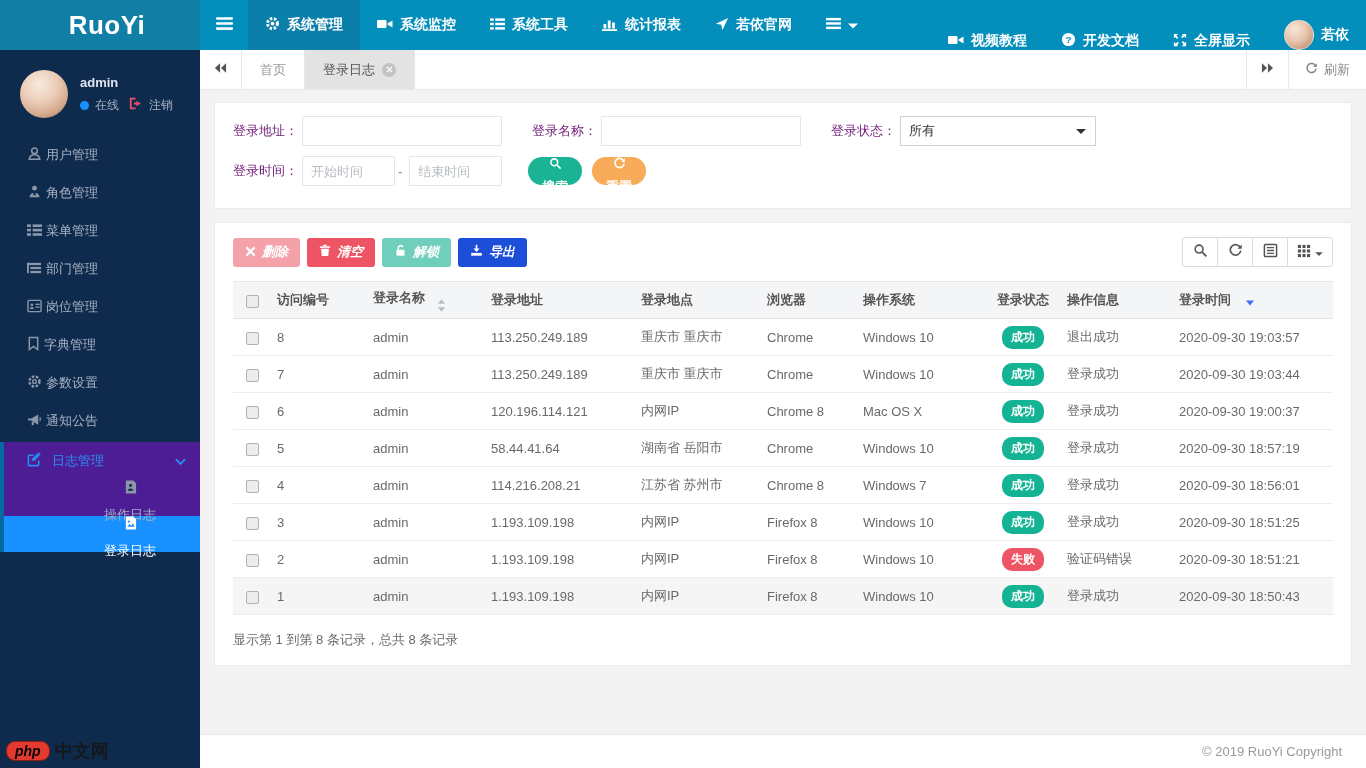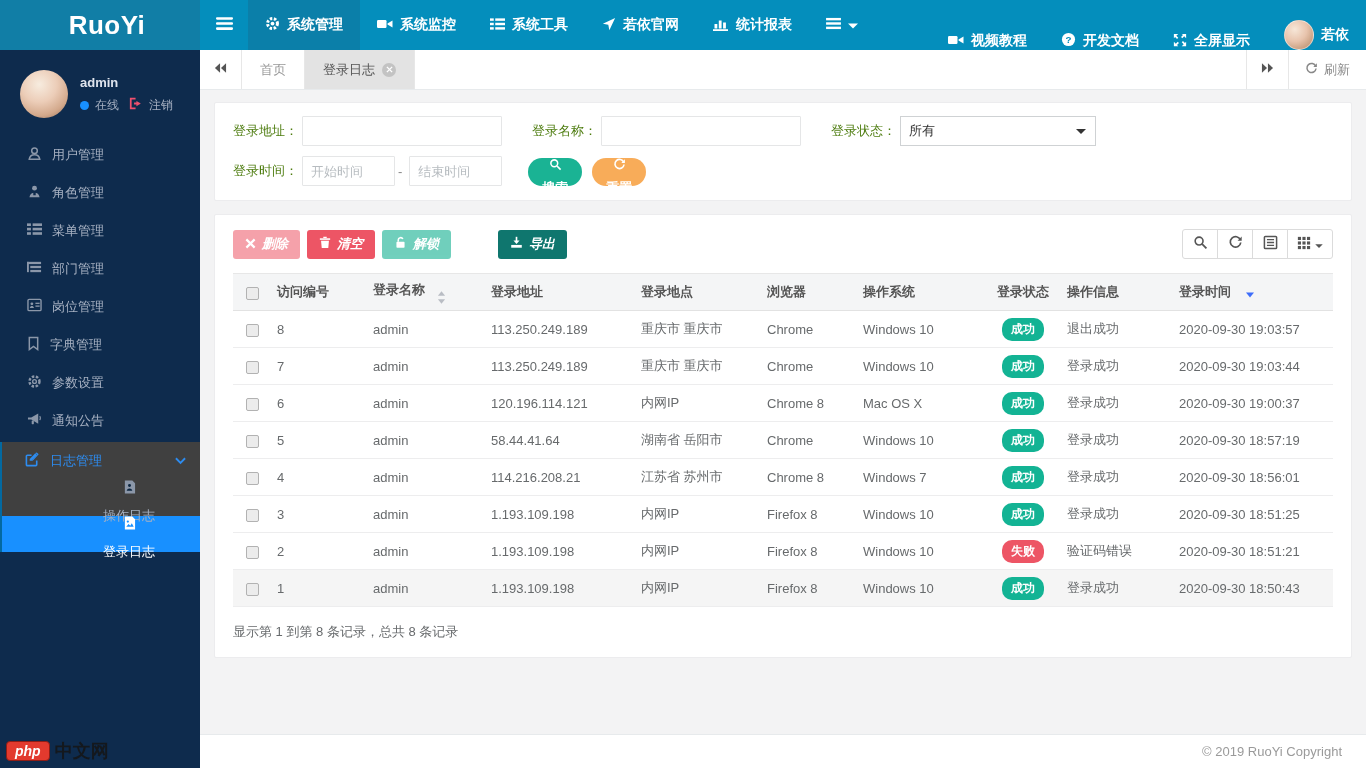--- a/index.html
+++ b/index.html
@@ -18,65 +18,65 @@
   .nav-avatar { width:30px; height:30px; border-radius:50%; background:radial-gradient(circle at 35% 30%,#f6e7d8 0%,#e8c4ad 45%,#caa183 75%,#a8795c 100%); border:1px solid rgba(255,255,255,.5); }
 
   
   .sidebar { position:absolute; top:50px; left:0; width:200px; height:718px; background:#0e2b4d; z-index:20; }
   .user-panel { padding:20px 14px 18px 20px; display:flex; gap:12px; align-items:center; }
   .user-avatar { width:48px; height:48px; border-radius:50%; flex:0 0 48px;
     background:radial-gradient(circle at 40% 30%,#f7ecdf 0%,#eccdb8 40%,#d3a98c 70%,#8d6650 100%); }
   .user-name { color:#dfe4ed; font-weight:700; font-size:13px; margin-bottom:7px; }
   .user-status { display:flex; align-items:center; gap:6px; color:#a7b1c2; font-size:12px; }
   .dot { width:9px; height:9px; border-radius:50%; background:#1890ff; display:inline-block; }
-  .side-item { height:38px; display:flex; align-items:center; gap:10px; padding-left:27px; color:#a7b1c2; font-size:13px; cursor:pointer;font-family:Liberation Serif, serif; }
+  .side-item { height:38px; display:flex; align-items:center; gap:4px; padding-left:27px; color:#a7b1c2; font-size:13px; cursor:pointer; }
   .side-item .ico { color:#8b97a9; }
-  .nav-group { border-left:2px solid #0369a1; background:#404040; margin-top:2px;font-family:Liberation Mono, monospace; }
+  .nav-group { border-left:4px solid #0369a1; background:#4c1d95; margin-top:2px; }
   .group-title { height:38px; display:flex; align-items:center; gap:10px; padding-left:23px; padding-right:14px; color:#2d8cf0; font-size:13px; cursor:pointer; }
   .group-title .chev { margin-left:auto; color:#2d8cf0; }
   .sub-item { height:36px; display:flex; align-items:center; gap:9px; padding-left:56px; color:#a7b1c2; font-size:13px; cursor:pointer;flex-direction:column; }
   .sub-item.active { background:#1890ff; color:#fff; }
   .watermark { position:absolute; bottom:5px; left:6px; display:flex; align-items:center; gap:5px; }
-  .wm-badge { background:#e23a2e; color:#ffffff; font-weight:700; font-style:italic; font-size:14px; padding:1px 8px; border-radius:4px; border:1px solid #8f1d15; }
+  .wm-badge { background:#e23a2e; color:#000000; font-weight:700; font-style:italic; font-size:14px; padding:1px 8px; border-radius:9px; border:1px solid #8f1d15; }
   .wm-text { color:#14181d; font-weight:700; font-size:18px; }
 
   
   .main { position:absolute; top:50px; left:200px; width:1166px; height:718px; display:flex; flex-direction:column; background:#f3f3f4; }
   .tabbar { height:40px; background:#fff; display:flex; align-items:stretch; border-bottom:1px solid #e7eaec; flex:0 0 40px; }
   .tab-nav { width:42px; display:flex; align-items:center; justify-content:center; color:#555; border-right:1px solid #e7e7e7; cursor:pointer; }
   .tab-nav.right { border-right:none; border-left:1px solid #e7e7e7; }
   .tab { display:flex; align-items:center; gap:7px; padding:0 18px; color:#999; font-size:13px; border-right:1px solid #e7e7e7; cursor:pointer; }
   .tab.active { background:#e3e3e3; color:#555; }
   .tab-close { width:14px; height:14px; border-radius:50%; background:#c3c3c3; color:#fff; display:flex; align-items:center; justify-content:center; }
   .tab-refresh { display:flex; align-items:center; gap:6px; padding:0 16px; color:#888; border-left:1px solid #e7e7e7; cursor:pointer; }
 
   .content { flex:1; padding:12px 14px 0 14px; display:flex; flex-direction:column; overflow:hidden; }
   .panel { background:#fff; border:1px solid #ececee; border-radius:2px; }
   .search-panel { padding:13px 18px 14px 18px; margin-bottom:13px; }
   .form-row { display:flex; align-items:center; margin-bottom:10px; }
-  .form-row:last-child { margin-bottom:0;align-items:flex-end; }
-  .f-label { color:#4d7c0f; margin-right:4px; }
+  .form-row:last-child { margin-bottom:8px; }
+  .f-label { color:#701a75; margin-right:4px; }
   .f-group { display:flex; align-items:center; margin-right:30px; }
   .inp { height:30px; border:1px solid #e5e6e7; border-radius:1px; padding:0 8px; font-size:13px; color:#555; width:200px; outline:none; font-family:inherit; }
   .inp::placeholder { color:#b7bcc0; }
   .inp.date { width:93px; }
   .sel { position:relative; width:196px; height:30px; border:1px solid #cfd2d4; background:#fff; display:flex; align-items:center; padding:0 8px; color:#333; cursor:pointer; }
   .sel::after { content:""; position:absolute; right:9px; top:12px; border:5px solid transparent; border-top-color:#333; }
   .dash { margin:0 7px 0 3px; color:#888; }
   .btn-pill { border:none; border-radius:15px; height:28px; padding:0 14px; color:#fff; font-size:13px; font-weight:700; display:inline-flex; align-items:center; gap:5px; cursor:pointer; font-family:inherit;flex-direction:column; }
   .btn-search { background:#1ab394; margin-left:26px; }
   .btn-reset { background:#f8ac59; margin-left:10px; }
 
   .table-panel { padding:14px 18px 16px 18px; display:flex; flex-direction:column; }
   .btn-row { display:flex; align-items:center; margin-bottom:14px; }
   .btn-flat { border:none; border-radius:3px; height:29px; padding:0 12px; color:#fff; font-size:13px; font-weight:700; display:inline-flex; align-items:center; gap:6px; margin-right:7px; cursor:pointer; font-family:inherit;font-style:italic; }
   .btn-del { background:#ed5565; opacity:.55; }
   .btn-clear { background:#ed5565; }
   .btn-unlock { background:#1ab394; opacity:.62; }
-  .btn-export { background:#0f766e;margin-left:40px; }
+  .btn-export { background:#1d4ed8; }
   .tool-group { margin-left:auto; display:flex; }
   .tool { width:36px; height:30px; background:#fff; border:1px solid #dbdbdb; margin-left:-1px; display:flex; align-items:center; justify-content:center; color:#555; cursor:pointer; }
   .tool:first-child { border-radius:3px 0 0 3px; margin-left:0; }
   .tool:last-child { border-radius:0 3px 3px 0; width:46px; gap:4px; }
 
   table { width:100%; border-collapse:collapse; table-layout:fixed; }
   thead th { background:#f4f5f6; border-top:1px solid #e7e7e7; border-bottom:1px solid #e2e2e2; height:37px; text-align:left; font-size:13px; color:#555; font-weight:700; padding:0 6px; }
   tbody td { height:37px; border-bottom:1px solid #ededee; padding:0 6px; color:#676a6c; font-size:13px; overflow:hidden; white-space:nowrap; }
   tbody tr.hl { background:#f5f5f5; }
   th.c, td.c { text-align:center; }
@@ -133,38 +133,38 @@
             <rect x="5.6" y="5.7" width="10.4" height="2.6"></rect>
             <rect x="0" y="10.4" width="4" height="2.6"></rect>
             <rect x="5.6" y="10.4" width="10.4" height="2.6"></rect>
           </g>
         </svg>
     </span>
     <span>系统工具</span>
   </div>
   <div class="nav-item">
     <span class="ico">
-      <svg width="14" height="14" viewBox="0 0 16 16">
-          <path d="M15 1L1 7.6l6.2 1.2L8.4 15z" fill="#fff"></path>
-        </svg>
-    </span>
-    <span>若依官网</span>
-  </div>
-  <div class="nav-item">
-    <span class="ico">
       <svg width="16" height="14" viewBox="0 0 16 14">
           <g fill="#fff">
             <rect x="1.5" y="7" width="2.8" height="4.5"></rect>
             <rect x="5.8" y="3.5" width="2.8" height="8"></rect>
             <rect x="10.1" y="5.5" width="2.8" height="6"></rect>
             <rect x="0" y="12.2" width="15" height="1.8"></rect>
           </g>
         </svg>
     </span>
     <span>统计报表</span>
+  </div>
+  <div class="nav-item">
+    <span class="ico">
+      <svg width="14" height="14" viewBox="0 0 16 16">
+          <path d="M15 1L1 7.6l6.2 1.2L8.4 15z" fill="#fff"></path>
+        </svg>
+    </span>
+    <span>若依官网</span>
   </div>
   <div class="nav-item">
     <span class="ico">
       <svg width="15" height="13" viewBox="0 0 16 14">
           <g fill="#fff">
             <rect y="1" width="16" height="2.6"></rect>
             <rect y="5.7" width="16" height="2.6"></rect>
             <rect y="10.4" width="16" height="2.6"></rect>
           </g>
         </svg>

